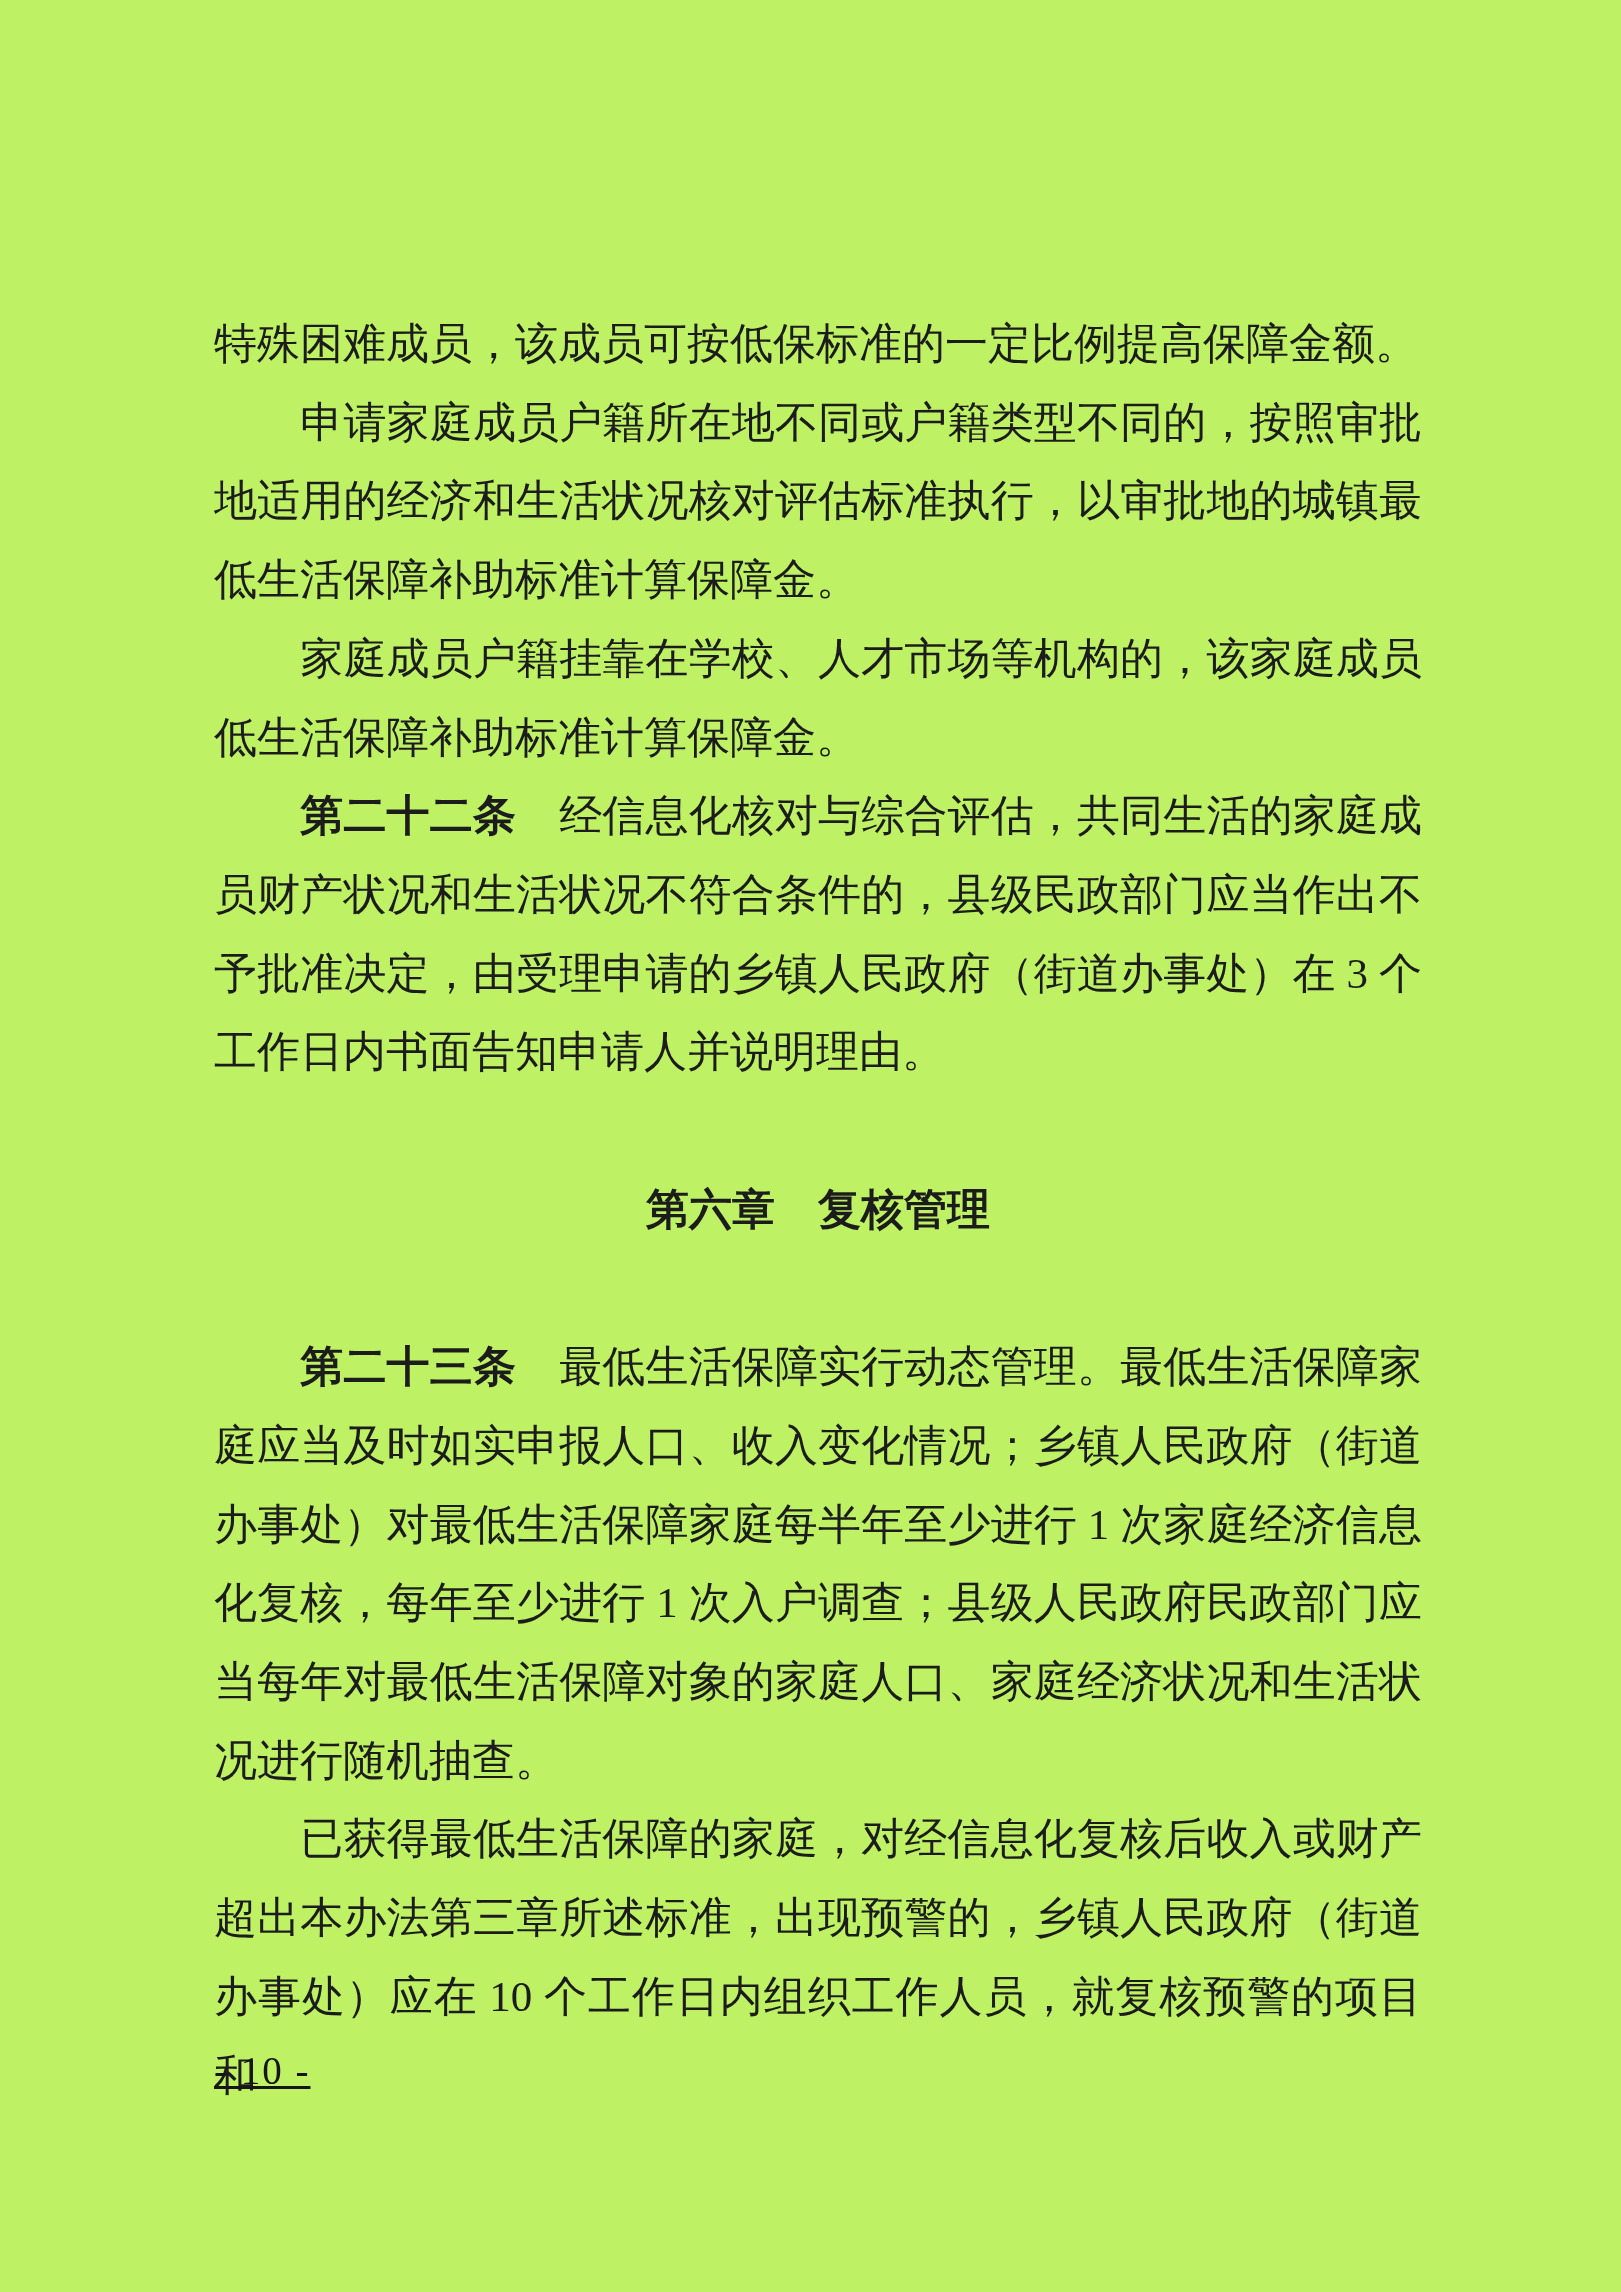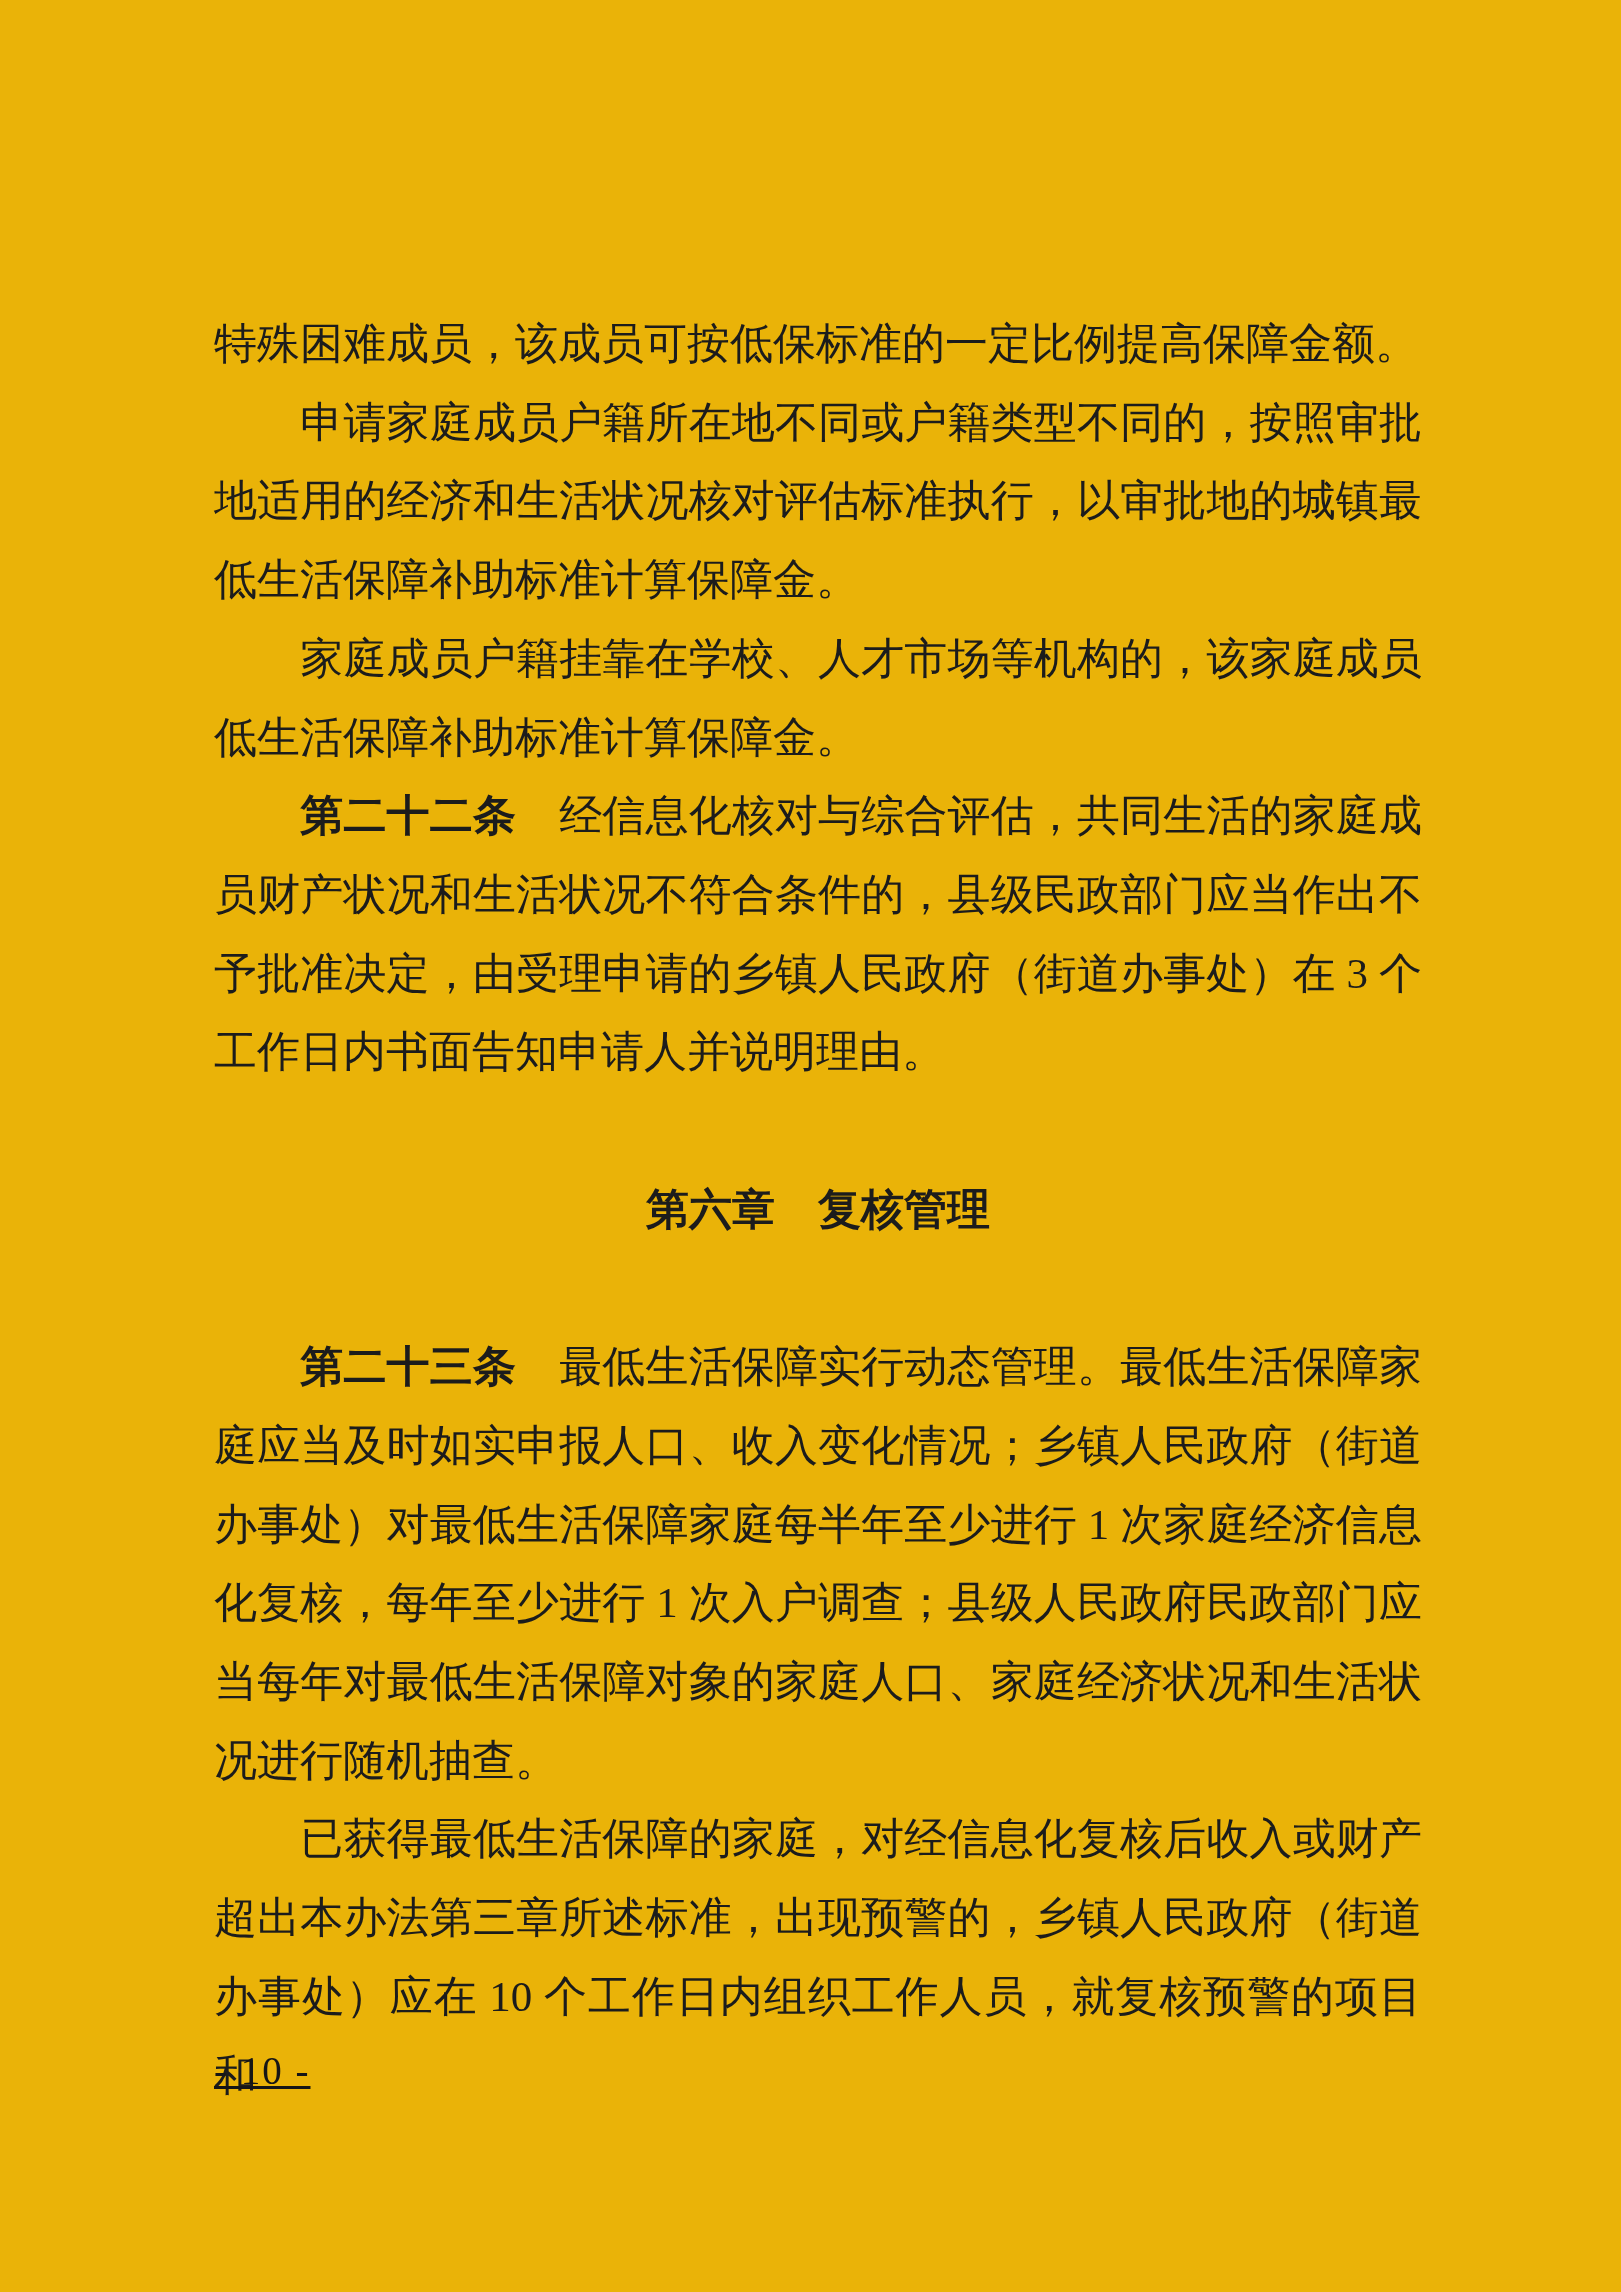--- a/index.html
+++ b/index.html
@@ -5,21 +5,21 @@
   html, body {
     margin: 0;
     padding: 0;
     background: #9a9a9a;
   }
   .page {
     position: relative;
     width: 1621px;
     height: 2293px;
     margin: 0 auto;
-    background: #eab308;
+    background: #bef264;
     overflow: hidden;
     font-family: "Liberation Serif", "DejaVu Serif", serif;
     color: #1c1c1c;
   }
   .text-block {
     position: absolute;
     left: 214px;
     top: 304px;
     width: 1208px;
     height: 1754px;

